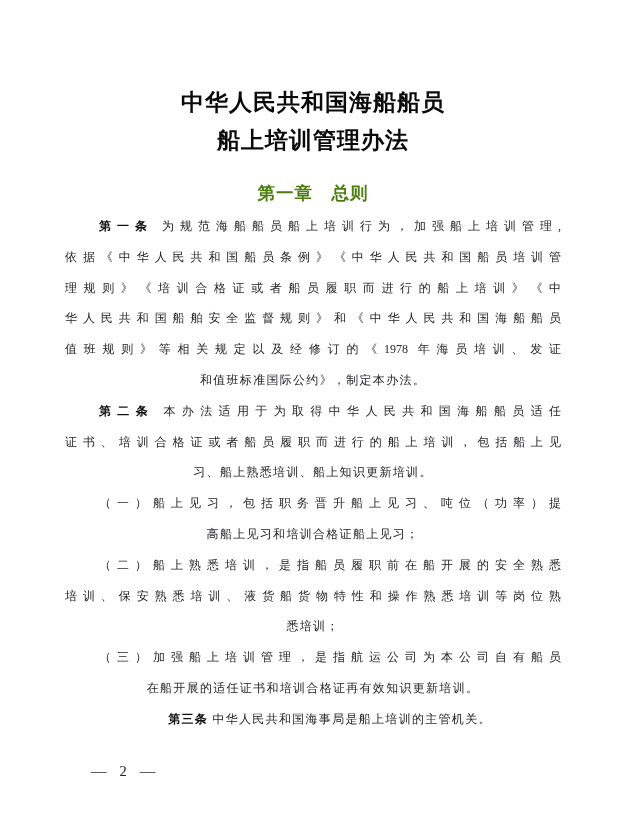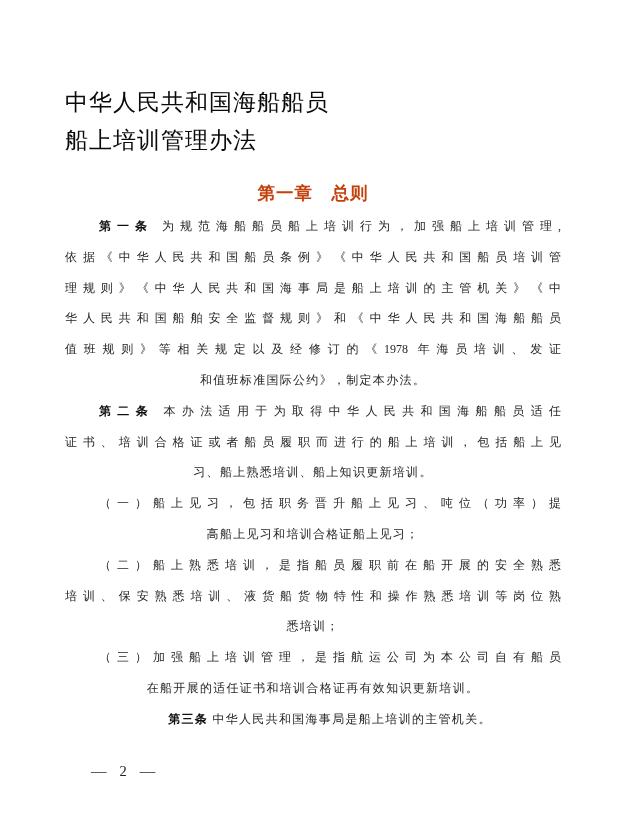--- a/index.html
+++ b/index.html
@@ -20,32 +20,33 @@
     inset: 0;
     background: #ffffff;
   }
   .content {
     padding: 0 65px;
   }
   .doc-title {
     margin: 84px 0 0 0;
     font-size: 23px;
     line-height: 37.5px;
-    font-weight: 400;
+    font-weight: 700;
+    text-align: center;
     letter-spacing: 1px;
     color: #0a0a0a;
   }
   .chapter-heading {
     margin: 24px 0 0 0;
     font-size: 17.5px;
     line-height: 20px;
     font-weight: 700;
     text-align: center;
     letter-spacing: 1px;
-    color: #c2410c;
+    color: #4d7c0f;
   }
   .doc-body {
     margin-top: 8px;
     font-size: 12px;
     color: #26262a;
   }
   .line {
     line-height: 30.8px;
     height: 30.8px;
     letter-spacing: 1.3px;
@@ -83,21 +84,21 @@
 <div class="page">
   <div class="content">
     <h1 class="doc-title">
       <div>中华人民共和国海船船员</div>
       <div>船上培训管理办法</div>
     </h1>
     <h2 class="chapter-heading">第一章　总则</h2>
     <div class="doc-body" id="doc-body">
         <div class="line indent justify"><span class="bold-lead">第一条</span> <span>为规范海船船员船上培训行为，加强船上培训管理,</span></div>
         <div class="line justify"><span>依据《中华人民共和国船员条例》《中华人民共和国船员培训管</span></div>
-        <div class="line justify"><span>理规则》《中华人民共和国海事局是船上培训的主管机关》《中</span></div>
+        <div class="line justify"><span>理规则》《培训合格证或者船员履职而进行的船上培训》《中</span></div>
         <div class="line justify"><span>华人民共和国船舶安全监督规则》和《中华人民共和国海船船员</span></div>
         <div class="line justify"><span>值班规则》等相关规定以及经修订的《1978 年海员培训、发证</span></div>
         <div class="line"><span>和值班标准国际公约》，制定本办法。</span></div>
         <div class="line indent justify"><span class="bold-lead">第二条</span> <span>本办法适用于为取得中华人民共和国海船船员适任</span></div>
         <div class="line justify"><span>证书、培训合格证或者船员履职而进行的船上培训，包括船上见</span></div>
         <div class="line"><span>习、船上熟悉培训、船上知识更新培训。</span></div>
         <div class="line indent justify"><span>（一）船上见习，包括职务晋升船上见习、吨位（功率）提</span></div>
         <div class="line"><span>高船上见习和培训合格证船上见习；</span></div>
         <div class="line indent justify"><span>（二）船上熟悉培训，是指船员履职前在船开展的安全熟悉</span></div>
         <div class="line justify"><span>培训、保安熟悉培训、液货船货物特性和操作熟悉培训等岗位熟</span></div>

